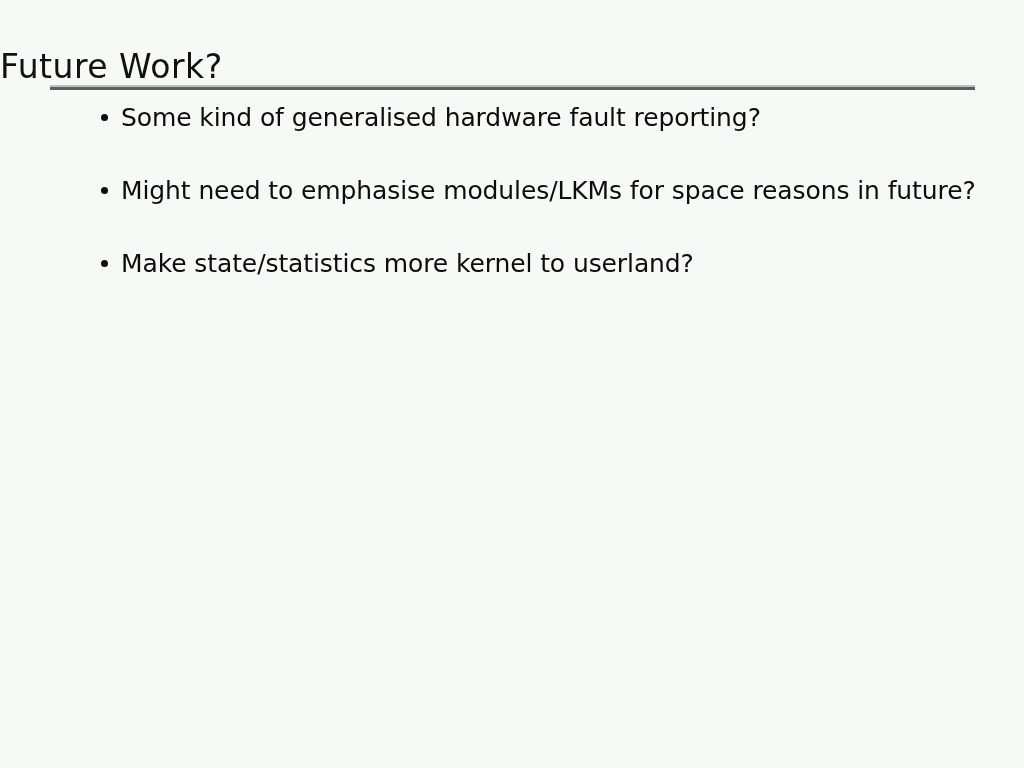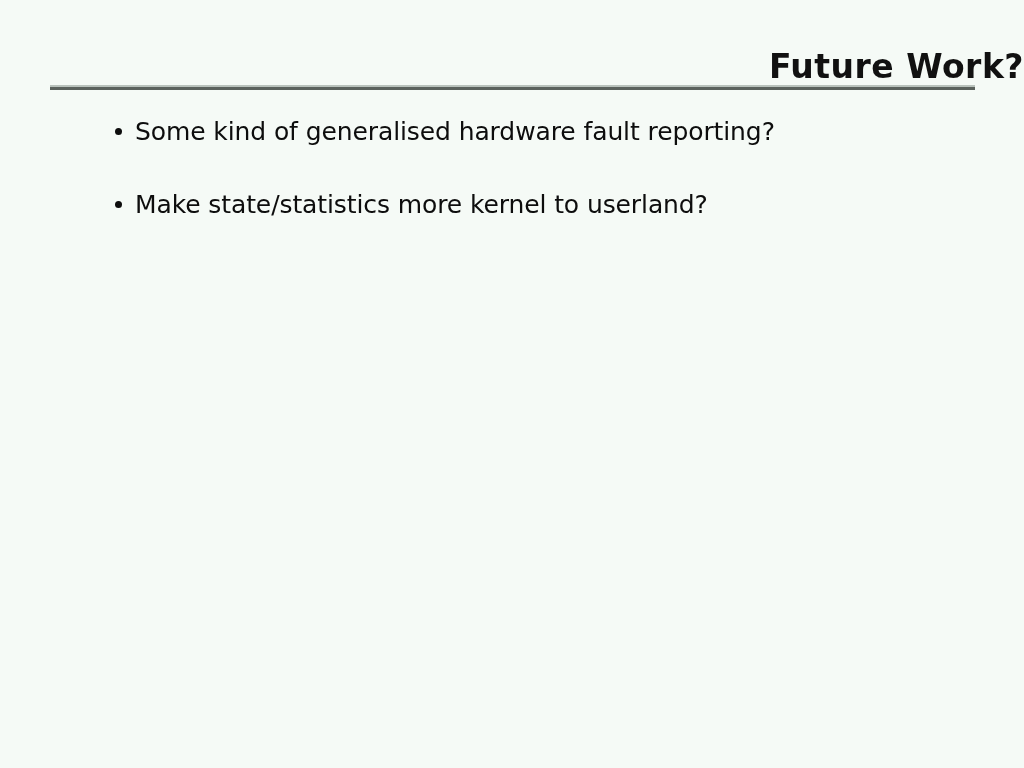--- a/index.html
+++ b/index.html
@@ -19,24 +19,24 @@
     width: 1024px;
     height: 768px;
     background: #f5faf6;
   }
 
   .slide-title {
     position: absolute;
     left: 0;
     top: 48px;
     width: 1024px;
-    text-align: right;
+    text-align: left;
     font-family: "DejaVu Sans", sans-serif;
     font-size: 33px;
-    font-weight: bold;
+    font-weight: normal;
     color: #111111;
     letter-spacing: 0.5px;
     line-height: 38px;
     white-space: nowrap;
   }
 
   .title-rule {
     position: absolute;
     left: 50px;
     top: 85px;
@@ -58,21 +58,21 @@
     width: 100%;
     height: 3px;
     background: #5b625d;
   }
 
   .bullet-list {
     position: absolute;
     left: 96px;
     top: 96px;
     width: 900px;
-    margin: 17px;
+    margin: 3px;
     padding: 0;
     list-style: none;
   }
 
   .bullet-item {
     position: relative;
     height: 73px;
     padding-left: 22px;
     display: block;
   }
@@ -111,17 +111,21 @@
     <div class="rule-dark"></div>
   </div>
 
   <ul class="bullet-list">
     <li class="bullet-item">
       <span class="bullet-marker"></span>
       <span class="bullet-text">Some kind of generalised hardware fault reporting?</span>
     </li>
     <li class="bullet-item">
       <span class="bullet-marker"></span>
+      <span class="bullet-text">Might need to emphasise modules/LKMs for space reasons in future?</span>
+    </li>
+    <li class="bullet-item">
+      <span class="bullet-marker"></span>
       <span class="bullet-text">Make state/statistics more kernel to userland?</span>
     </li>
   </ul>
 
 </div>
 
 </body></html>

